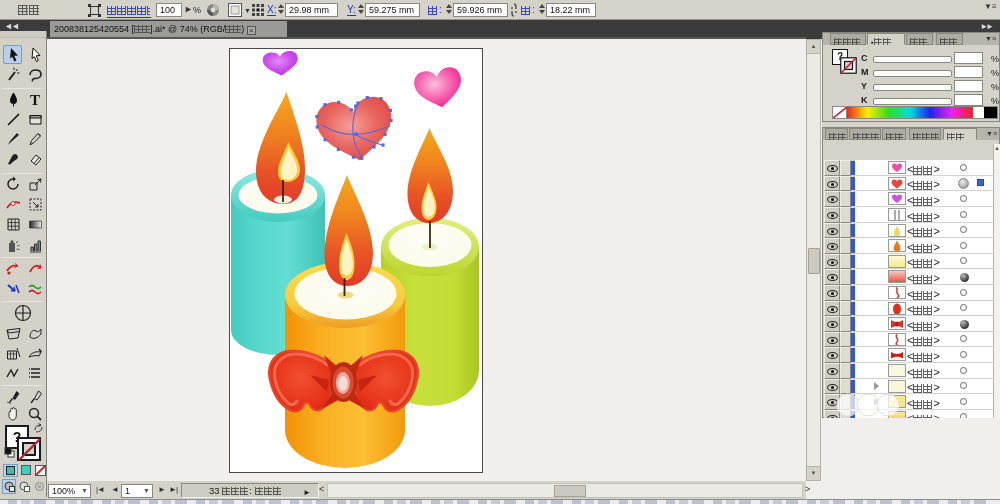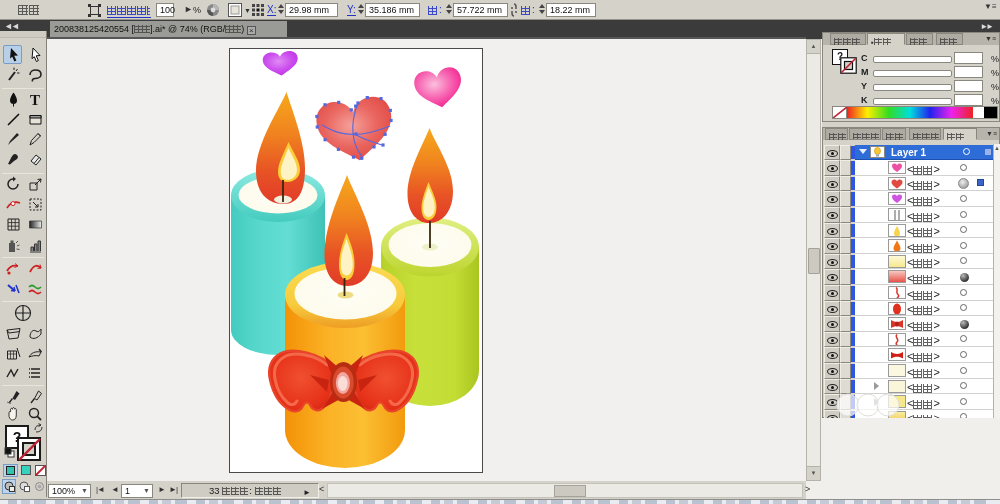--- a/index.html
+++ b/index.html
@@ -50,21 +50,21 @@
 <div class="abs" id="topbar">
   <span class="abs" style="left:18px;top:5px"><span class="c s10"></span><span class="c s10"></span></span>
   <svg class="abs" style="left:88px;top:4px" width="13" height="13" viewBox="0 0 13 13">
       <rect x="2.5" y="2.5" width="8" height="8" fill="none" stroke="#333"></rect>
       <rect x="0" y="0" width="3" height="3" fill="#333"></rect>
       <rect x="10" y="0" width="3" height="3" fill="#333"></rect>
       <rect x="0" y="10" width="3" height="3" fill="#333"></rect>
       <rect x="10" y="10" width="3" height="3" fill="#333"></rect>
     </svg>
   <span class="abs" style="left:107px;top:5px;border-bottom:1px solid #2333c8;padding-bottom:1px"><span class="c cb"></span><span class="c cb"></span><span class="c cb"></span><span class="c cb"></span><span class="c cb" style="width:3px"></span></span>
-  <div class="whitebox" style="left:156px;top:3px;width:18px;height:14px">100</div>
+  <div class="whitebox" style="left:156px;top:3px;width:26px;height:14px">100</div>
   <span class="abs" style="left:184px;top:4px;font-size:9px;color:#333">►</span>
   <span class="abs" style="left:193px;top:5px;font-size:9px;color:#222">%</span>
   <svg class="abs" style="left:206px;top:3px" width="14" height="14" viewBox="0 0 14 14">
       <circle cx="7" cy="7" r="6" fill="#888"></circle>
       <path d="M7 1 A6 6 0 0 1 13 7 L7 7 Z" fill="#b5b5b5"></path>
       <path d="M7 13 A6 6 0 0 1 1 7 L7 7 Z" fill="#555"></path>
       <circle cx="7" cy="7" r="2.4" fill="#ddd"></circle>
     </svg>
   <svg class="abs" style="left:228px;top:3px" width="14" height="14" viewBox="0 0 14 14">
       <rect x="0.5" y="0.5" width="13" height="13" fill="#fff" stroke="#555"></rect>
@@ -82,25 +82,25 @@
         <rect x="0" y="9" width="3" height="3"></rect>
         <rect x="4.5" y="9" width="3" height="3"></rect>
         <rect x="9" y="9" width="3" height="3"></rect>
       </g>
     </svg>
   <span class="abs" style="left:267px;top:4px;font-size:10px;color:#2333c8;border-bottom:1px solid #2333c8">X:</span>
   <span class="spin" style="left:277px;top:3px"></span>
   <div class="whitebox" style="left:285px;top:3px;width:53px;height:14px">29.98 mm</div>
   <span class="abs" style="left:347px;top:4px;font-size:10px;color:#2333c8;border-bottom:1px solid #2333c8">Y:</span>
   <span class="spin" style="left:357px;top:3px"></span>
-  <div class="whitebox" style="left:365px;top:3px;width:55px;height:14px">35.186 mm</div>
+  <div class="whitebox" style="left:365px;top:3px;width:55px;height:14px">59.275 mm</div>
   <span class="abs" style="left:428px;top:5px"><span class="c cb"></span></span>
     <span class="abs" style="left:439px;top:4px;font-size:10px;color:#2333c8">:</span>
   <span class="spin" style="left:445px;top:3px"></span>
-  <div class="whitebox" style="left:453px;top:3px;width:55px;height:14px">57.722 mm</div>
+  <div class="whitebox" style="left:453px;top:3px;width:55px;height:14px">59.926 mm</div>
   <svg class="abs" style="left:510px;top:3px" width="8" height="14" viewBox="0 0 8 14">
       <path d="M4 1 C6 1 6 3 6 4 L6 6 M4 13 C2 13 2 11 2 10 L2 8" fill="none" stroke="#555" stroke-width="1.5"></path>
       <path d="M2 4 L2 6 M6 8 L6 10" stroke="#555" stroke-width="1.5"></path>
     </svg>
   <span class="abs" style="left:521px;top:5px"><span class="c cb"></span></span>
     <span class="abs" style="left:532px;top:4px;font-size:10px;color:#2333c8">:</span>
   <span class="spin" style="left:538px;top:3px"></span>
   <div class="whitebox" style="left:546px;top:3px;width:50px;height:14px">18.22 mm</div>
   <span class="abs" style="left:984px;top:2px;font-size:8px;color:#333">▼≡</span>
 </div>
@@ -499,37 +499,20 @@
  <div class="abs ptab" style="left:87px;top:105px;width:32px;background:#aeaba3;border:1px solid #8a877f;overflow:hidden"><span class="c s8"></span><span class="c s8"></span><span class="c s8"></span><span class="c s8" style="width:4px"></span></div>
  <div class="abs ptab" style="left:121px;top:105px;width:34px;background:#d5d2ca;border:1px solid #8a877f;border-bottom:1px solid #d5d2ca"><span class="c s8"></span><span class="c s8"></span></div>
  <span class="abs" style="left:164px;top:107px;font-size:7px;color:#333">▼≡</span>
 
  <div class="abs" style="left:0;top:117px;width:178px;height:278px;background:#d5d2ca;border:1px solid #8a877f;border-top:0;overflow:hidden">
  </div>
 
  <div class="abs" style="left:171px;top:121px;width:7px;height:274px;background:#f4f2ee;border-left:1px solid #b5b2aa">
       <span style="position:absolute;left:0px;top:1px;font-size:6px;color:#555">▲</span>
     </div>
- <div class="abs" style="left:0;top:121.6px;width:178px;height:15.6px;">
-<div class="abs" style="left:2px;top:0;width:16px;height:15.6px;background:#d0cdc5;border:1px solid;border-color:#f0ede5 #8a877f #8a877f #f0ede5">
-        <span class="eye"></span>
-      </div>
-<div class="abs" style="left:18px;top:0;width:11px;height:15.6px;background:#dedbd3;border:1px solid;border-color:#f0ede5 #8a877f #8a877f #f0ede5"></div>
-<div class="abs" style="left:29px;top:1px;width:4px;height:13.6px;background:#2f56e0"></div>
-<div class="abs" style="left:33px;top:0;width:138px;height:15.6px;background:#2e6cd8;border-bottom:1px solid #1d4fae">
-        <span style="position:absolute;left:4px;top:4px;width:0;height:0;border-left:4px solid transparent;border-right:4px solid transparent;border-top:5px solid #e8eefc"></span>
-        <span style="position:absolute;left:15px;top:1.5px;width:15px;height:12px;background:#fff;border:1px solid #888"><svg width="13" height="10" viewBox="0 0 13 10">
-            <ellipse cx="6.5" cy="4" rx="3" ry="3.6" fill="#f8c832" stroke="#c89010" stroke-width=".6"></ellipse>
-            <rect x="5" y="7" width="3" height="2.6" fill="#b0b0b0"></rect>
-          </svg></span>
-        <span style="position:absolute;left:36px;top:2px;color:#fff;font-weight:bold;font-size:10px">Layer 1</span>
-        <span style="position:absolute;left:108px;top:3.5px;width:7px;height:7px;border:1.4px solid #fff;border-radius:50%"></span>
-        <span style="position:absolute;left:130px;top:4px;width:6px;height:6px;background:#9ab4e8"></span>
-      </div>
-</div>
 <div class="abs" style="left:0;top:137.2px;width:178px;height:15.6px;">
 <div class="abs" style="left:2px;top:0;width:16px;height:15.6px;background:#d0cdc5;border:1px solid;border-color:#f0ede5 #8a877f #8a877f #f0ede5">
         <span class="eye"></span>
       </div>
 <div class="abs" style="left:18px;top:0;width:11px;height:15.6px;background:#dedbd3;border:1px solid;border-color:#f0ede5 #8a877f #8a877f #f0ede5"></div>
 <div class="abs" style="left:29px;top:1px;width:4px;height:13.6px;background:#2f56e0"></div>
 <div class="abs" style="left:33px;top:0;width:138px;height:15.6px;background:#fff;border-bottom:1px solid #d2d2d2">
 <span style="position:absolute;left:33px;top:1px;width:18px;height:13px;background:#fff;border:1px solid #9a9a9a;overflow:hidden"><svg width="16" height="12" viewBox="0 0 16 12">
             <path d="M8,3.2 C9,0.8 13,1 13,4 C13,6.5 10,8.5 8,10 C6,8.5 3,6.5 3,4 C3,1 7,0.8 8,3.2Z" fill="#ee4fa5"></path>
           </svg></span>

